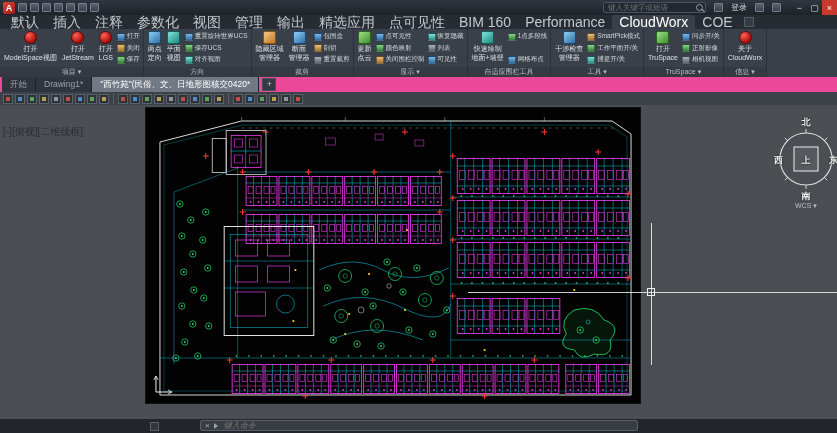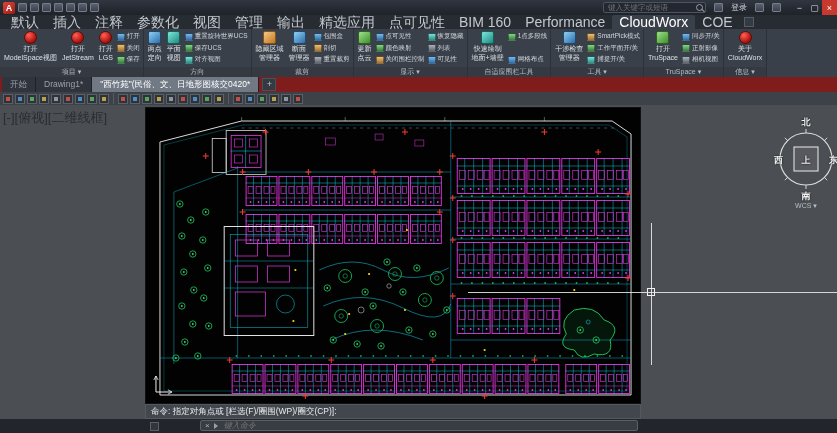--- a/index.html
+++ b/index.html
@@ -42,37 +42,37 @@
 .teal-cube{background:linear-gradient(140deg,#7fe7da,#1e8a80);border:1px solid #14605a}
 .green-cube{background:linear-gradient(140deg,#9fe08a,#3f8f2e);border:1px solid #2c641f}
 .orange-cube{background:linear-gradient(140deg,#f7c787,#c07820);border:1px solid #8a5514}
 .smallcol{display:flex;flex-direction:column;justify-content:space-between;padding:1px}
 .smallbtn{display:flex;align-items:center;gap:2px;font-size:6.5px;color:#d2d6dc;white-space:nowrap;height:11px}
 .mini{width:8px;height:8px;border-radius:1px;flex:0 0 auto;border:1px solid rgba(0,0,0,.4)}
 .m1{background:linear-gradient(#7db8e8,#2f6da3)}.m2{background:linear-gradient(#8ad18f,#35803a)}
 .m3{background:linear-gradient(#e8c07d,#a3732f)}.m4{background:linear-gradient(#7de0d8,#2f8d86)}
 .m5{background:linear-gradient(#aab2bc,#5d656f)}
 
-.doctabs{position:absolute;left:0;top:77px;right:0;height:15px;background:#7f1d1d;display:flex;align-items:center;padding-left:2px;z-index:7}
+.doctabs{position:absolute;left:0;top:77px;right:0;height:15px;background:#ec4899;display:flex;align-items:center;padding-left:2px;z-index:7}
 .dwrap{display:flex;align-items:flex-end}
 .dtab{height:15px;line-height:15px;padding:0 8px;font-size:8.5px;color:#9aa0a9;background:#30353d;border-right:1px solid #1e2228;white-space:nowrap;max-width:190px;overflow:hidden;text-overflow:ellipsis}
 .dtab.active{background:#717985;color:#fff}
 .newtab{width:14px;height:13px;margin:0 0 1px 3px;display:flex;align-items:center;justify-content:center;color:#c2c7ce;border:1px solid #4a5059;font-size:9px;background:#343a42}
 
 .icontools{position:absolute;left:0;top:92px;right:0;height:13px;background:#3d4249;display:flex;align-items:center;gap:2px;padding:0 3px;z-index:6}
 .ti{width:10px;height:10px;background:#2e333a;border:1px solid #5b616a;position:relative}
 .ti::after{content:"";position:absolute;inset:2px;background:#8f969f}
 .ti:nth-of-type(5n+1)::after{background:#c05046}
 .ti:nth-of-type(5n+2)::after{background:#4d8fc9}
 .ti:nth-of-type(5n+3)::after{background:#58a45c}
 .ti:nth-of-type(5n+4)::after{background:#b9a14e}
 .tsep{width:1px;height:11px;background:#565c64;margin:0 2px}
 
 .viewport{position:absolute;left:0;top:105px;right:0;height:314px;background:#4b4e53;z-index:1}
-.vplabel{position:absolute;left:3px;top:4px;font-size:13px;color:#2a2d31}
+.vplabel{position:absolute;left:3px;top:20px;font-size:10px;color:#2a2d31}
 .canvas{position:absolute;left:145px;top:2px;width:496px;height:297px;background:#020202;border:1px solid #101114}
 .cmdbar{position:absolute;left:145px;top:299px;width:496px;height:15px;background:#42464d;border:1px solid #54585f;
   color:#e9ebee;font-size:8.5px;line-height:13px;padding:0 5px;white-space:nowrap;overflow:hidden}
 .viewcube{position:absolute;left:774px;top:12px;width:64px;text-align:center;z-index:3}
 .vc-label{font-size:9px;font-weight:bold;color:#f2f2f2;text-shadow:0 0 2px #000;height:10px;line-height:10px}
 .vc-mid{position:relative;width:64px;height:64px}
 .vc-w{position:absolute;left:0;top:27px;font-size:9px;font-weight:bold;color:#f2f2f2;text-shadow:0 0 2px #000}
 .vc-e{position:absolute;right:0;top:27px;font-size:9px;font-weight:bold;color:#f2f2f2;text-shadow:0 0 2px #000}
 .vc-top{position:absolute;left:0;right:0;top:27px;font-size:9px;font-weight:bold;color:#f2f2f2;text-shadow:0 0 2px #000}
 .vc-wcs{font-size:7px;color:#b9bec5;margin-top:1px}
@@ -608,21 +608,20 @@
         <circle cx="204" cy="206" r="1.1" fill="#ffd90f"></circle>
         <circle cx="262" cy="122" r="1.1" fill="#ffd90f"></circle>
         <circle cx="340" cy="242" r="1.1" fill="#ffd90f"></circle>
         <circle cx="430" cy="182" r="1.1" fill="#ffd90f"></circle>
 
       <path d="M10 284H26M10 284V268" stroke="#f0f0f0" stroke-width="1"></path>
       <path d="M26 284l-4 -2.2M26 284l-4 2.2M10 268l-2.2 4M10 268l2.2 4" stroke="#f0f0f0" stroke-width="0.8"></path>
     </svg>
   </div>
 
-  <div class="cmdbar">命令: 指定对角点或 [栏选(F)/圈围(WP)/圈交(CP)]:</div>
 
   <div class="viewcube">
     <div class="vc-label">北</div>
     <div class="vc-mid">
       <svg width="64" height="64">
         <circle cx="32" cy="32" r="26" fill="none" stroke="#ececec" stroke-width="1.2" opacity="0.9"></circle>
         <path d="M32 6V2M32 58V62M6 32H2M58 32H62M50.4 13.6l2.8-2.8M13.6 13.6l-2.8-2.8M50.4 50.4l2.8 2.8M13.6 50.4l-2.8 2.8" stroke="#ececec" stroke-width="1" opacity="0.85"></path>
         <rect x="20" y="20" width="24" height="24" fill="rgba(230,230,230,0.08)" stroke="#ececec" stroke-width="1"></rect>
       </svg>
       <span class="vc-w">西</span>

